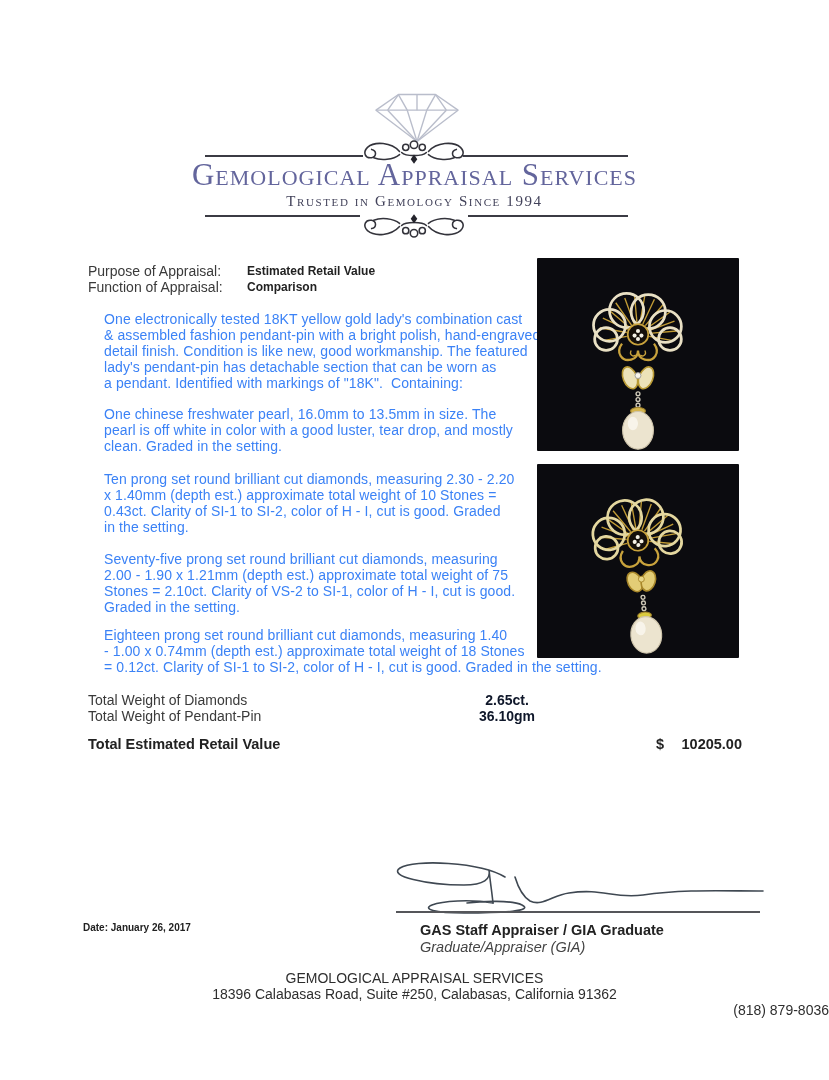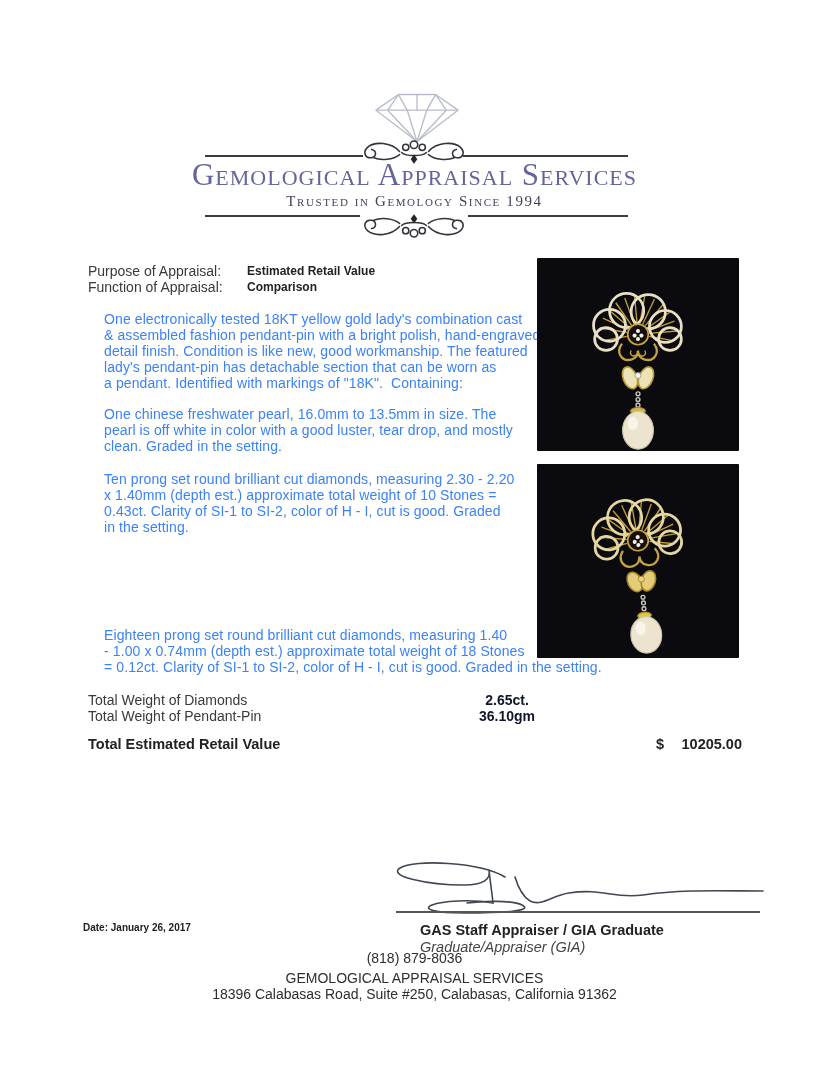--- a/index.html
+++ b/index.html
@@ -120,20 +120,24 @@
 detail finish. Condition is like new, good workmanship. The featured
 lady's pendant-pin has detachable section that can be worn as
 a pendant. Identified with markings of "18K".  Containing:</div>
   <div class="abs para" style="top:406px;">One chinese freshwater pearl, 16.0mm to 13.5mm in size. The
 pearl is off white in color with a good luster, tear drop, and mostly
 clean. Graded in the setting.</div>
   <div class="abs para" style="top:471px;">Ten prong set round brilliant cut diamonds, measuring 2.30 - 2.20
 x 1.40mm (depth est.) approximate total weight of 10 Stones =
 0.43ct. Clarity of SI-1 to SI-2, color of H - I, cut is good. Graded
 in the setting.</div>
+  <div class="abs para" style="top:551px;">Seventy-five prong set round brilliant cut diamonds, measuring
+2.00 - 1.90 x 1.21mm (depth est.) approximate total weight of 75
+Stones = 2.10ct. Clarity of VS-2 to SI-1, color of H - I, cut is good.
+Graded in the setting.</div>
   <div class="abs para" style="top:627px;">Eighteen prong set round brilliant cut diamonds, measuring 1.40
 - 1.00 x 0.74mm (depth est.) approximate total weight of 18 Stones
 = 0.12ct. Clarity of SI-1 to SI-2, color of H - I, cut is good. Graded in the setting.</div>
 
   <div class="abs photo" style="left:537px;top:258px;height:193px;">
     <svg width="160" height="186" viewBox="-70 -60 140 163" style="margin-top:8px;">
       <g>
         <path d="M-9.8,-1.7 L-33.5,-5.9 M-9.1,-4.2 L-30.8,-14.4 M-7.7,-6.4 L-26,-21.9 M-5.7,-8.2 L-19.5,-27.8 M-3.4,-9.4 L-11.6,-32 M-0.9,-10 L-3,-33.9 M1.7,-9.9 L5.9,-33.5 M4.2,-9.1 L14.4,-30.8 M6.4,-7.7 L21.9,-26 M8.2,-5.7 L27.8,-19.5 M9.4,-3.4 L32,-11.6 M10,-0.9 L33.9,-3 M9.8,1.7 L29.5,5.2 M-9.8,1.7 L-29.5,5.2" stroke="#c19b35" stroke-width="1.2" fill="none"></path>
         <g fill="none" stroke="#e9e0c4" stroke-width="2.4">
           <circle cx="-25" cy="-8" r="14"></circle>
@@ -223,15 +227,15 @@
     </svg>
   </div>
   <div class="abs sig-line" style="left:396px;top:911px;width:364px;"></div>
 
   <div class="abs date" style="left:83px;top:922px;">Date: January 26, 2017</div>
   <div class="abs signer" style="left:420px;top:922px;">GAS Staff Appraiser / GIA Graduate</div>
   <div class="abs signer-sub" style="left:420px;top:939px;">Graduate/Appraiser (GIA)</div>
 
   <div class="abs foot" style="top:970px;">GEMOLOGICAL APPRAISAL SERVICES</div>
   <div class="abs foot" style="top:986px;">18396 Calabasas Road, Suite #250, Calabasas, California 91362</div>
-  <div class="abs foot" style="top:950px;">(818) 879-8036</div>
+  <div class="abs foot" style="top:1002px;text-align:right;">(818) 879-8036</div>
 
 </div>
 
 </body></html>

